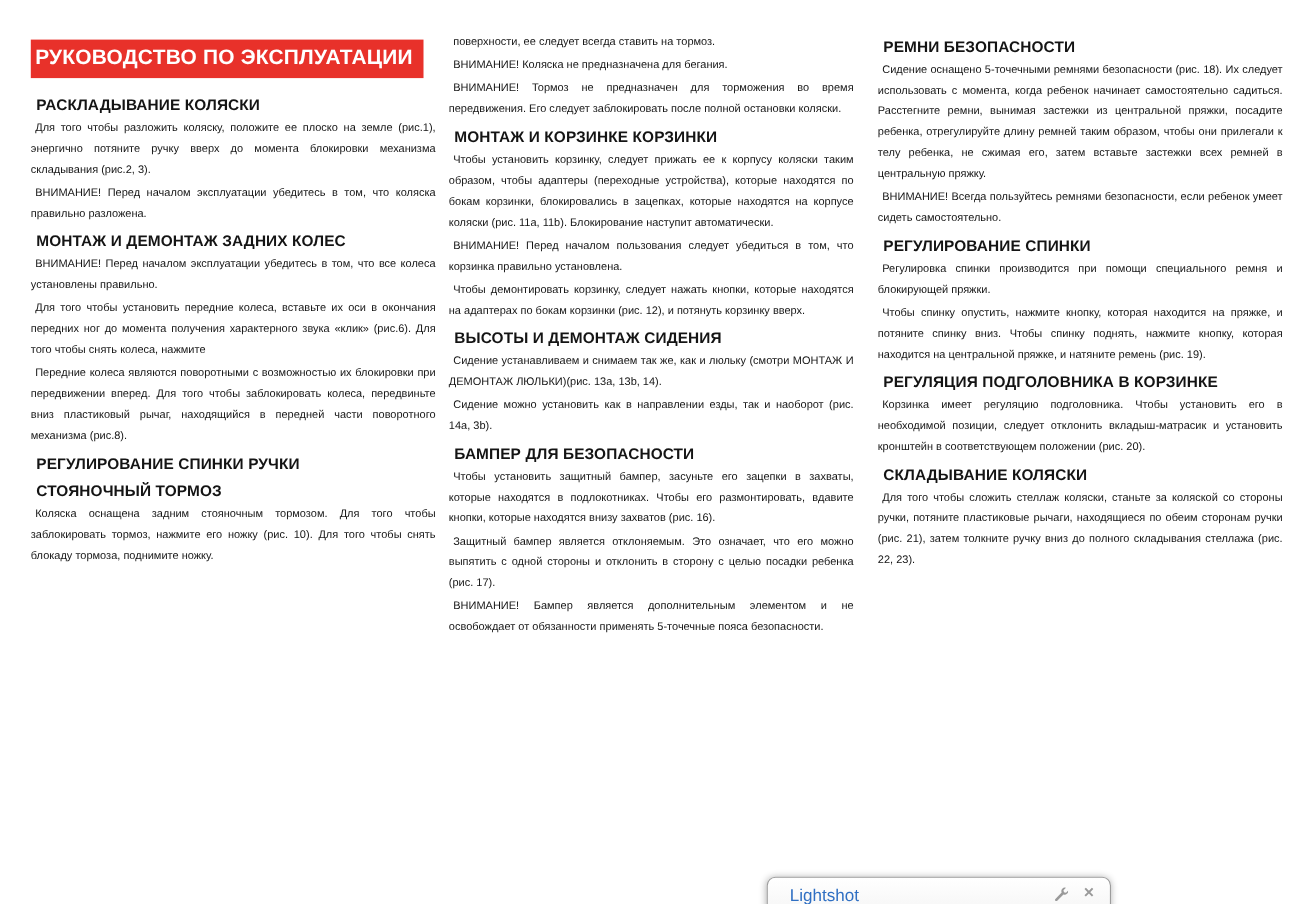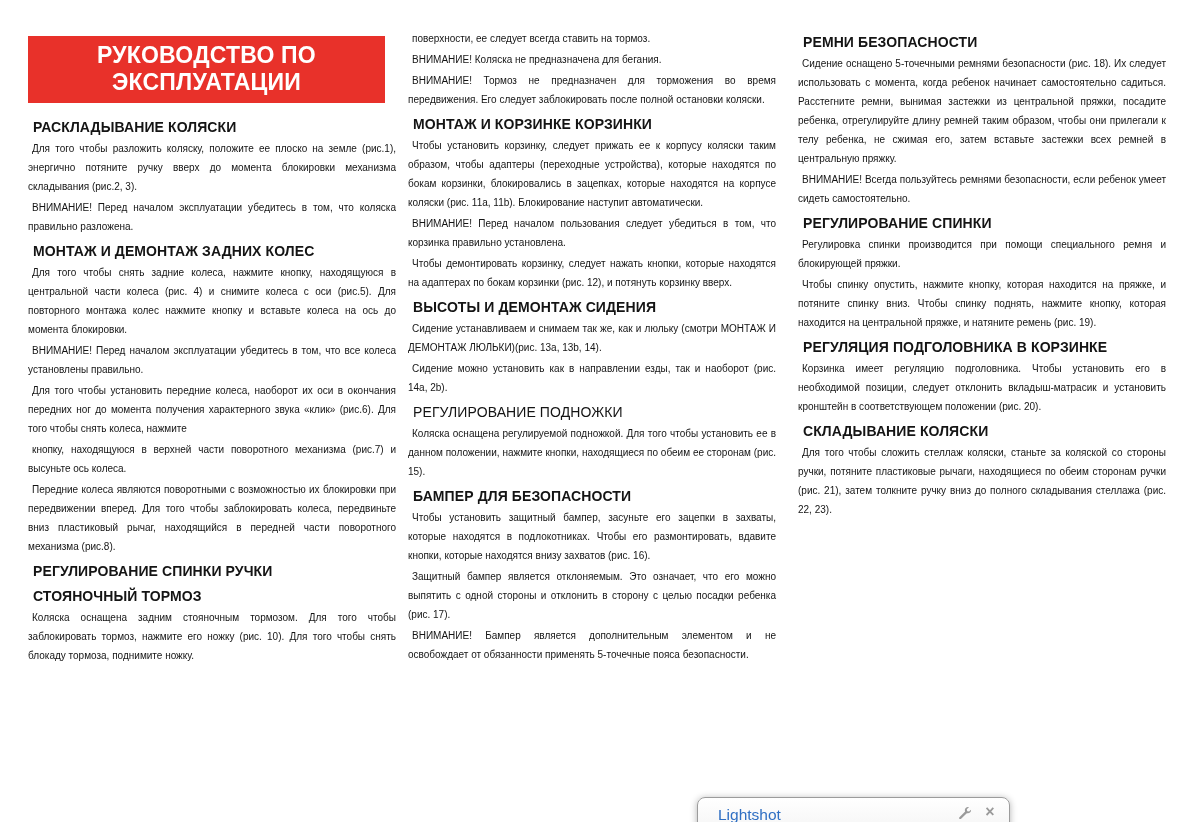--- a/index.html
+++ b/index.html
@@ -22,23 +22,23 @@
   .col { width:368px; flex:0 0 368px; }
   .col-1 { margin-right:12px; }
   .col-2 { margin-right:22px; }
   .title-banner {
     width:357px; box-sizing:border-box;
     margin:9px 0 15px 0;
     padding:6px 4px 7px 4px;
     background:var(--banner-red, #e8312a);
     color:#ffffff;
     font-weight:bold;
-    font-size:23px;
+    font-size:19px;
     letter-spacing:0.2px;
-    text-align:center;
+    text-align:left;
   }
   h3 {
     font-size:14px;
     font-weight:bold;
     margin:6px 0 2px 0;
     padding-left:5px;
     line-height:19px;
     letter-spacing:0.1px;
   }
   h3.regular { font-weight:normal; }
@@ -97,27 +97,25 @@
     <div class="title-banner">РУКОВОДСТВО ПО ЭКСПЛУАТАЦИИ</div>
 
     <section>
       <h3>РАСКЛАДЫВАНИЕ КОЛЯСКИ</h3>
       <p>Для того чтобы разложить коляску, положите ее плоско на земле (рис.1), энергично потяните ручку вверх до момента блокировки механизма складывания (рис.2, 3).</p>
       <p>ВНИМАНИЕ! Перед началом эксплуатации убедитесь в том, что коляска правильно разложена.</p>
     </section>
 
     <section>
       <h3>МОНТАЖ И ДЕМОНТАЖ ЗАДНИХ КОЛЕС</h3>
-      <p>Для того чтобы снять задние колеса, нажмите кнопку, находящуюся в центральной части колеса (рис. 4) и снимите колеса с оси (рис.5). Для повторного монтажа колес нажмите кнопку и вставьте колеса на ось до момента блокировки.</p>
       <p>ВНИМАНИЕ! Перед началом эксплуатации убедитесь в том, что все колеса установлены правильно.</p>
     </section>
 
     <section>
-      <p>Для того чтобы установить передние колеса, наоборот их оси в окончания передних ног до момента получения характерного звука «клик» (рис.6). Для того чтобы снять колеса, нажмите</p>
-      <p>кнопку, находящуюся в верхней части поворотного механизма (рис.7) и высуньте ось колеса.</p>
+      <p>Для того чтобы установить передние колеса, вставьте их оси в окончания передних ног до момента получения характерного звука «клик» (рис.6). Для того чтобы снять колеса, нажмите</p>
       <p>Передние колеса являются поворотными с возможностью их блокировки при передвижении вперед. Для того чтобы заблокировать колеса, передвиньте вниз пластиковый рычаг, находящийся в передней части поворотного механизма (рис.8).</p>
     </section>
 
     <section>
       <h3>РЕГУЛИРОВАНИЕ СПИНКИ РУЧКИ</h3>
     </section>
 
     <section>
       <h3>СТОЯНОЧНЫЙ ТОРМОЗ</h3>
       <p>Коляска оснащена задним стояночным тормозом. Для того чтобы заблокировать тормоз, нажмите его ножку (рис. 10). Для того чтобы снять блокаду тормоза, поднимите ножку.</p>
@@ -135,27 +133,23 @@
     <section>
       <h3>МОНТАЖ И КОРЗИНКЕ КОРЗИНКИ</h3>
       <p>Чтобы установить корзинку, следует прижать ее к корпусу коляски таким образом, чтобы адаптеры (переходные устройства), которые находятся по бокам корзинки, блокировались в зацепках, которые находятся на корпусе коляски (рис. 11a, 11b). Блокирование наступит автоматически.</p>
       <p>ВНИМАНИЕ! Перед началом пользования следует убедиться в том, что корзинка правильно установлена.</p>
       <p>Чтобы демонтировать корзинку, следует нажать кнопки, которые находятся на адаптерах по бокам корзинки (рис. 12), и потянуть корзинку вверх.</p>
     </section>
 
     <section>
       <h3>ВЫСОТЫ И ДЕМОНТАЖ СИДЕНИЯ</h3>
       <p>Сидение устанавливаем и снимаем так же, как и люльку (смотри МОНТАЖ И ДЕМОНТАЖ ЛЮЛЬКИ)(рис. 13a, 13b, 14).</p>
-      <p>Сидение можно установить как в направлении езды, так и наоборот (рис. 14a, 2b).</p>
+      <p>Сидение можно установить как в направлении езды, так и наоборот (рис. 14a, 3b).</p>
     </section>
 
-    <section>
-      <h3 class="regular">РЕГУЛИРОВАНИЕ ПОДНОЖКИ</h3>
-      <p>Коляска оснащена регулируемой подножкой. Для того чтобы установить ее в данном положении, нажмите кнопки, находящиеся по обеим ее сторонам (рис. 15).</p>
-    </section>
 
     <section>
       <h3>БАМПЕР ДЛЯ БЕЗОПАСНОСТИ</h3>
       <p>Чтобы установить защитный бампер, засуньте его зацепки в захваты, которые находятся в подлокотниках. Чтобы его размонтировать, вдавите кнопки, которые находятся внизу захватов (рис. 16).</p>
       <p>Защитный бампер является отклоняемым. Это означает, что его можно выпятить с одной стороны и отклонить в сторону с целью посадки ребенка (рис. 17).</p>
       <p>ВНИМАНИЕ! Бампер является дополнительным элементом и не освобождает от обязанности применять 5-точечные пояса безопасности.</p>
     </section>
   </div>
 
   <div class="col col-3">

